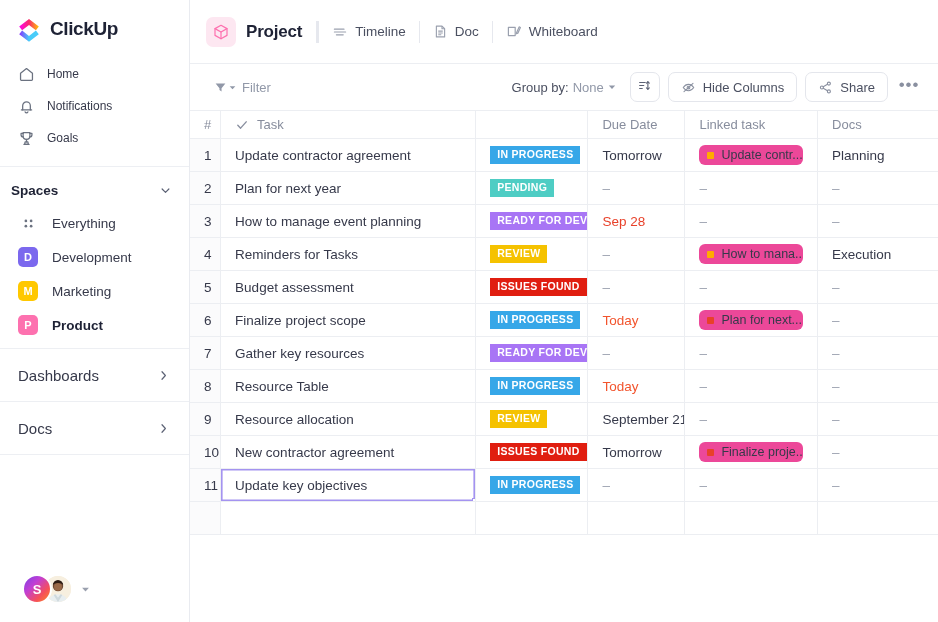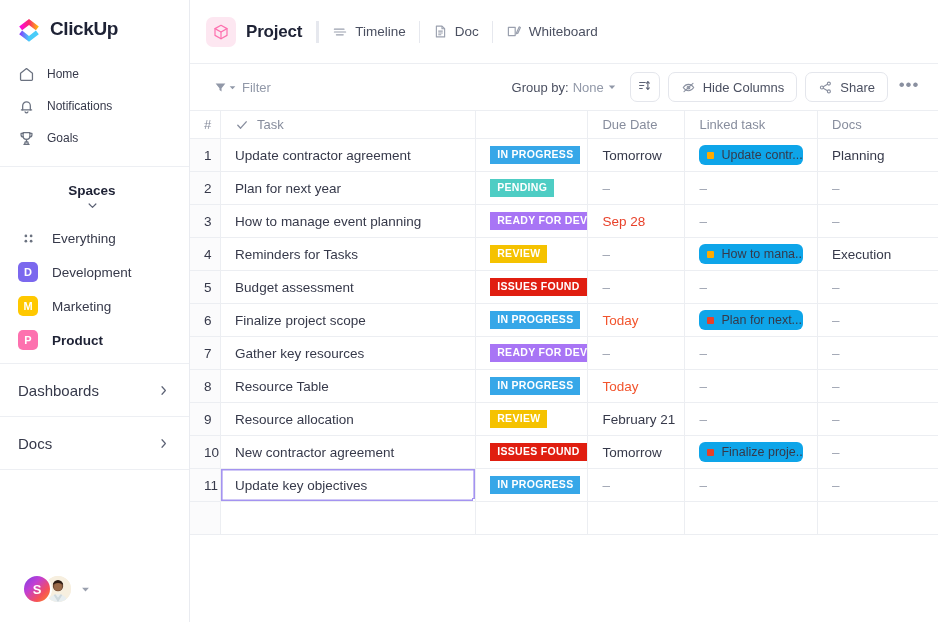--- a/index.html
+++ b/index.html
@@ -48,23 +48,22 @@
   }
   .nav-icon {
     width: 17px; height: 17px; flex: 0 0 17px;
     display: flex; align-items: center; justify-content: center;
     color: #6b7280;
   }
   .nav-label { font-size: 12px; color: #36394a; }
   .sep { height: 1px; background: #edeff3; margin: 6px 0; }
 
   .section-head {
-    display: flex; align-items: center; justify-content: space-between;
+    display: flex; align-items: flex-end; justify-content: space-between;
     padding: 10px 16px 8px 11px;
-    flex-direction: column;
   }
   .section-title { font-size: 13.5px; font-weight: bold; color: #1e2235; }
   .chev { color: #5c6275; display: flex; }
 
   .space-item {
     display: flex; align-items: center; gap: 14px;
     height: 34px; padding: 0 14px 0 18px;
     cursor: pointer;
   }
   .space-badge {
@@ -233,21 +232,21 @@
     line-height: 1.1;
     vertical-align: middle;
   }
 
   .dash { color: #9aa0ae; }
   .due-soon { color: #f2542d; }
   .due-over { color: #e8412a; }
 
   .chip {
     display: inline-flex; align-items: center; gap: 7px;
-    background: #0ea5e9;
+    background: #ec4899;
     border-radius: 6px;
     padding: 3px 8px;
     font-size: 12.5px;
     color: #36394a;
     max-width: 100%;
     overflow: hidden;
   }
   .chip-dot { width: 7px; height: 7px; flex: 0 0 7px; border-radius: 1px; }
 
   
@@ -638,21 +637,21 @@
               <td class="task-cell">Resource Table</td>
               <td class="col-status"><span class="badge" style="background: rgb(54, 167, 232);">IN PROGRESS</span></td>
               <td><span class="due-soon">Today</span></td>
               <td><span class="dash">–</span></td>
               <td style="border-right: none;"><span class="dash">–</span></td>
             </tr>
             <tr class="row">
               <td class="col-num">9</td>
               <td class="task-cell">Resource allocation</td>
               <td class="col-status"><span class="badge" style="background: rgb(245, 194, 0);">REVIEW</span></td>
-              <td><span class="">February 21</span></td>
+              <td><span class="">September 21</span></td>
               <td><span class="dash">–</span></td>
               <td style="border-right: none;"><span class="dash">–</span></td>
             </tr>
             <tr class="row">
               <td class="col-num">10</td>
               <td class="task-cell">New contractor agreement</td>
               <td class="col-status"><span class="badge" style="background: rgb(224, 30, 16);">ISSUES FOUND</span></td>
               <td><span class="">Tomorrow</span></td>
               <td><span class="chip">
                   <span class="chip-dot" style="background: rgb(232, 65, 42);"></span>

